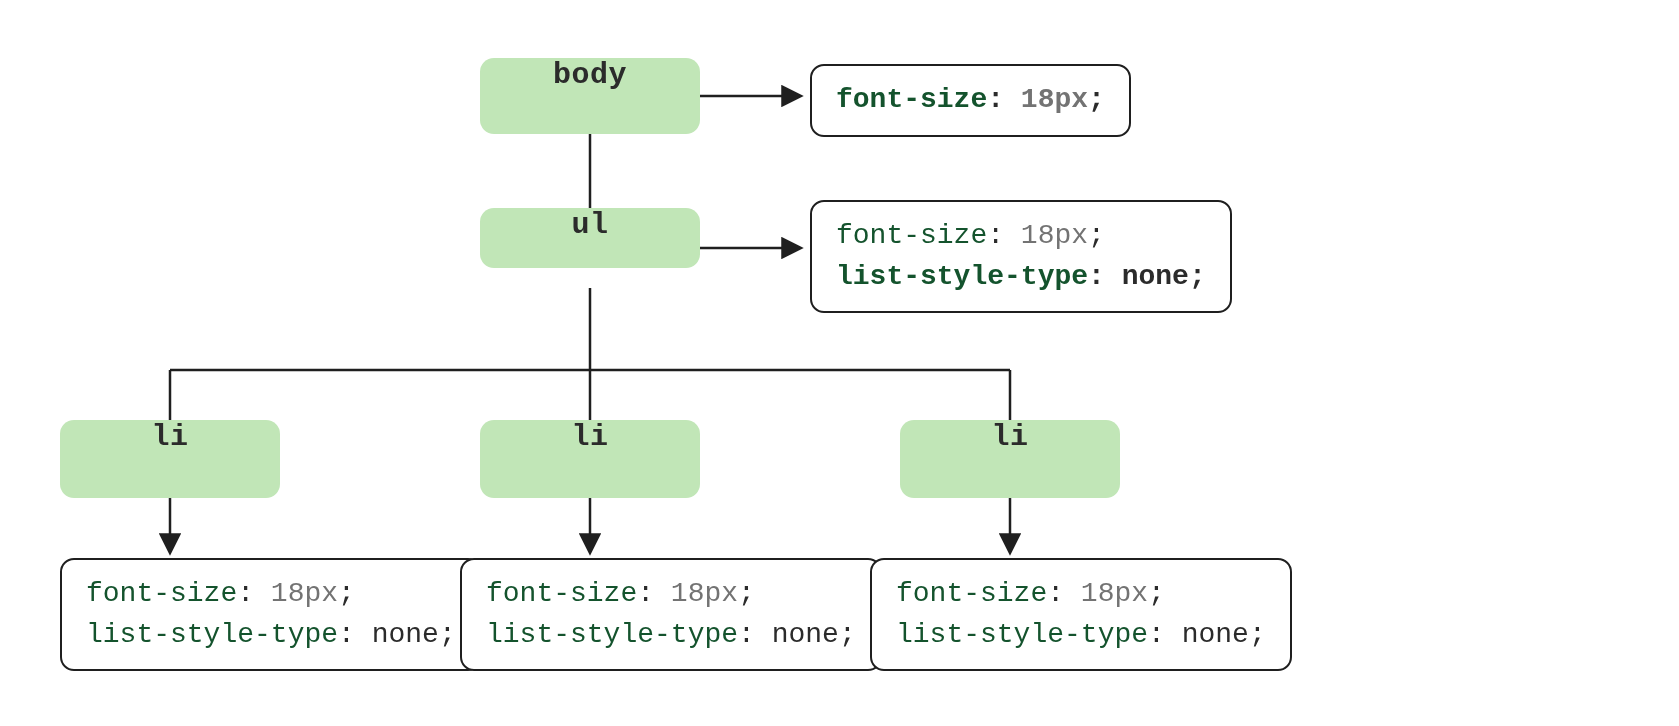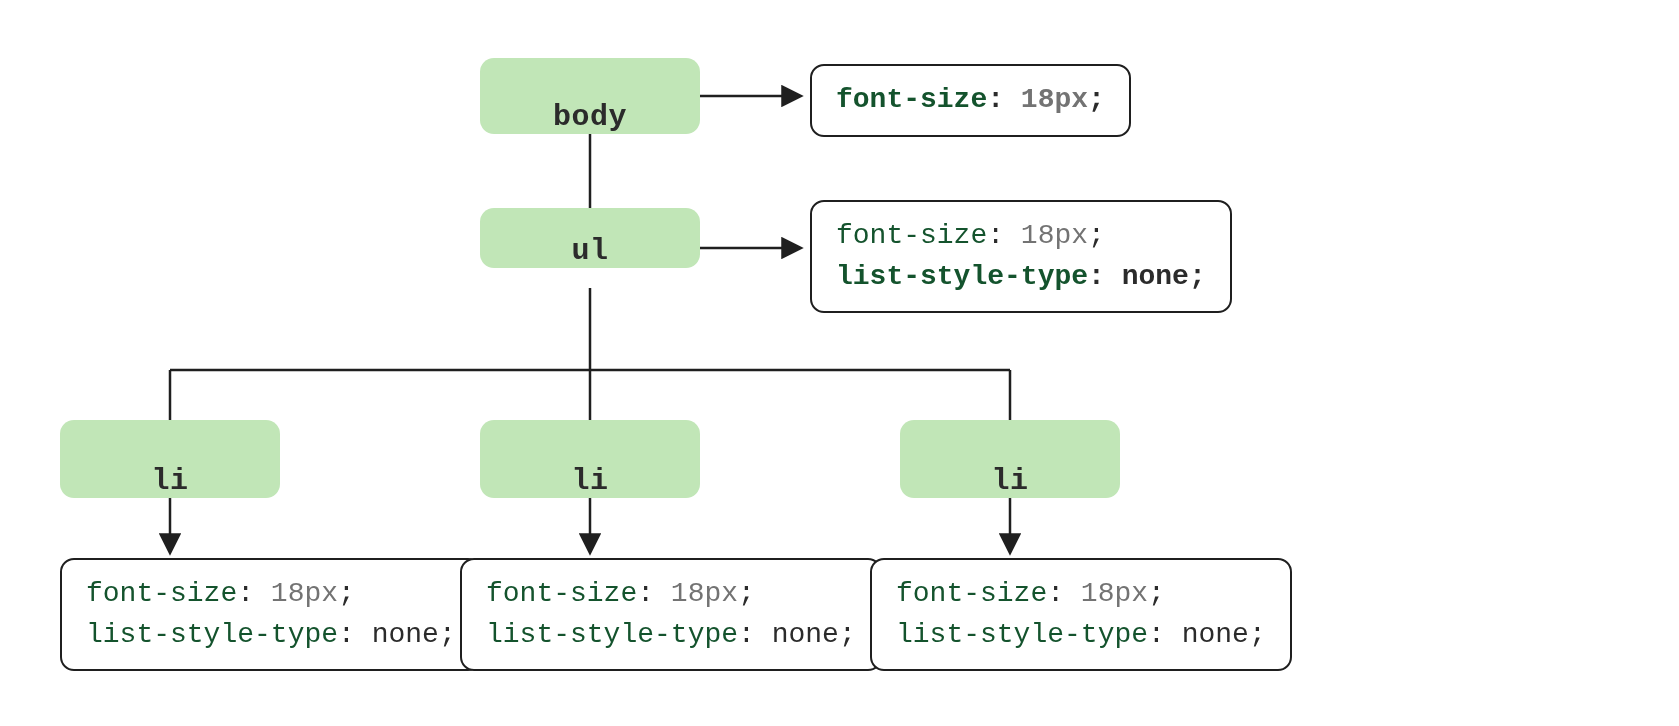--- a/index.html
+++ b/index.html
@@ -16,21 +16,21 @@
   .stage {
     position: relative;
     width: 1679px;
     height: 726px;
   }
   .node {
     position: absolute;
     background: #c1e6b7;
     border-radius: 14px;
     display: flex;
-    align-items: flex-end;
+    align-items: flex-start;
     justify-content: center;
     font-weight: 700;
     font-size: 30px;
     color: #2b2b2b;
     letter-spacing: 0.5px;
   }
   .rule-box {
     position: absolute;
     background: #ffffff;
     border: 2.5px solid #1f1f1f;

